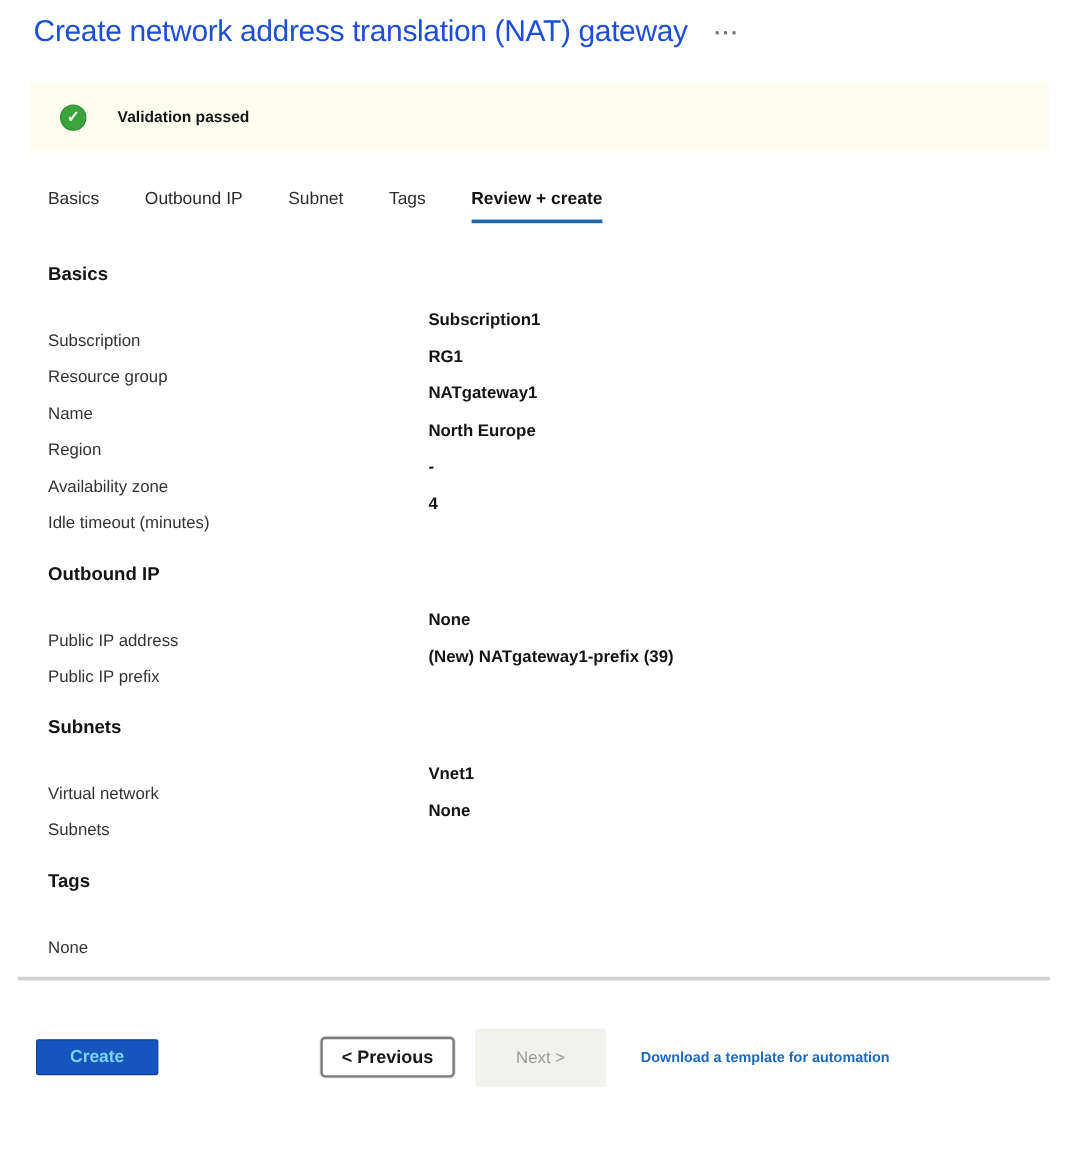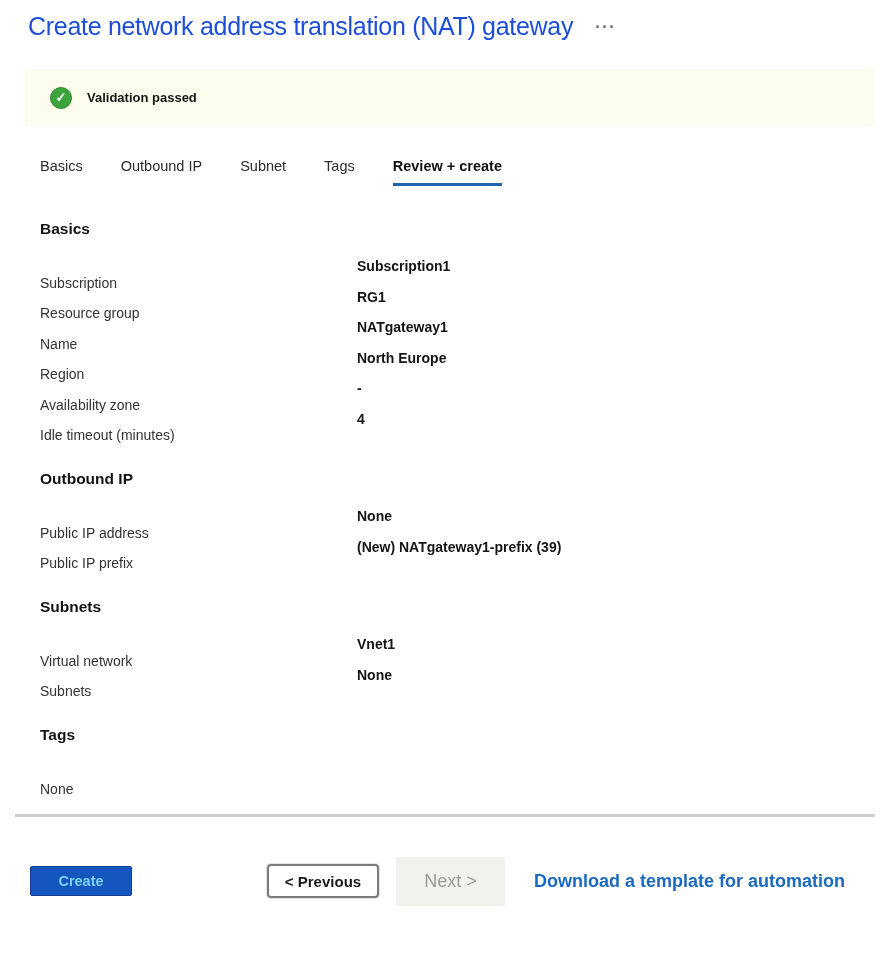--- a/index.html
+++ b/index.html
@@ -11,21 +11,21 @@
   .page-title { font-size: 25px; font-weight: 400; letter-spacing: -0.3px; color: #1d4ed8; }
   .ellipsis { font-size: 18px; font-weight: 700; color: #777; margin: 6px 0 0 22px;
     letter-spacing: 1px; cursor: pointer; line-height: 1; }
 
   
   .banner { margin: 28px 16px 0 25px; height: 57px; background: #fcfdee;
     display: flex; align-items: center; padding-left: 25px; }
   .check-icon { width: 22px; height: 22px; border-radius: 50%; background: #3da43d;
     border: 1px solid #2e8a2e; color: #fff; font-size: 13px; font-weight: 700;
     display: flex; align-items: center; justify-content: center; flex: 0 0 auto; }
-  .banner-text { margin-left: 15px; font-size: 13px; font-weight: 700; color: #161616; text-align: right; }
+  .banner-text { margin-left: 26px; font-size: 13px; font-weight: 700; color: #161616; text-align: right; }
 
   
   .tabs { display: flex; margin: 32px 0 0 40px; gap: 38px; align-items: flex-end; }
   .tab { font-size: 14.5px; color: #2c2c2c; padding-bottom: 9px;
     border-bottom: 3px solid transparent; cursor: pointer; }
   .tab.active { font-weight: 700; color: #111; border-bottom-color: #1f64ae; }
 
   
   .content { margin-left: 40px; }
   .section { margin-top: 36px; }
@@ -38,22 +38,22 @@
   
   .divider { height: 3px; background: #cfcfcd; margin: 26px 15px 0 15px; }
   .footer { display: flex; align-items: center; margin: 40px 0 0 30px; }
   .btn { font-family: "Liberation Sans", sans-serif; cursor: pointer; }
   .btn-create { width: 102px; height: 30px; background: #1456be; color: #7dd3fc;
     border: 1px solid #0f3f93; border-radius: 2px; font-size: 14.5px; font-weight: 600; }
   .btn-previous { margin-left: 135px; width: 112px; height: 34px; background: #ffffff;
     border: 2px solid #7b7b7b; border-radius: 4px; font-size: 15px; font-weight: 700;
     color: #1a1a1a; box-shadow: 0 0 0 1px #e6e6e6; }
   .btn-next { margin-left: 17px; width: 109px; height: 49px; background: #f1f1ee;
-    border: none; border-radius: 2px; font-size: 18px; color: #9b9995; }
-  .download-link { margin-left: 29px; font-size: 18px; font-weight: 700;
+    border: none; border-radius: 2px; font-size: 14px; color: #9b9995; }
+  .download-link { margin-left: 29px; font-size: 12px; font-weight: 700;
     color: #1b6abf; text-decoration: none; cursor: pointer; }
 </style>
 </head>
 <body>
 
 <div class="header">
   <h1 class="page-title">Create network address translation (NAT) gateway</h1>
   <span class="ellipsis">···</span>
 </div>
 

